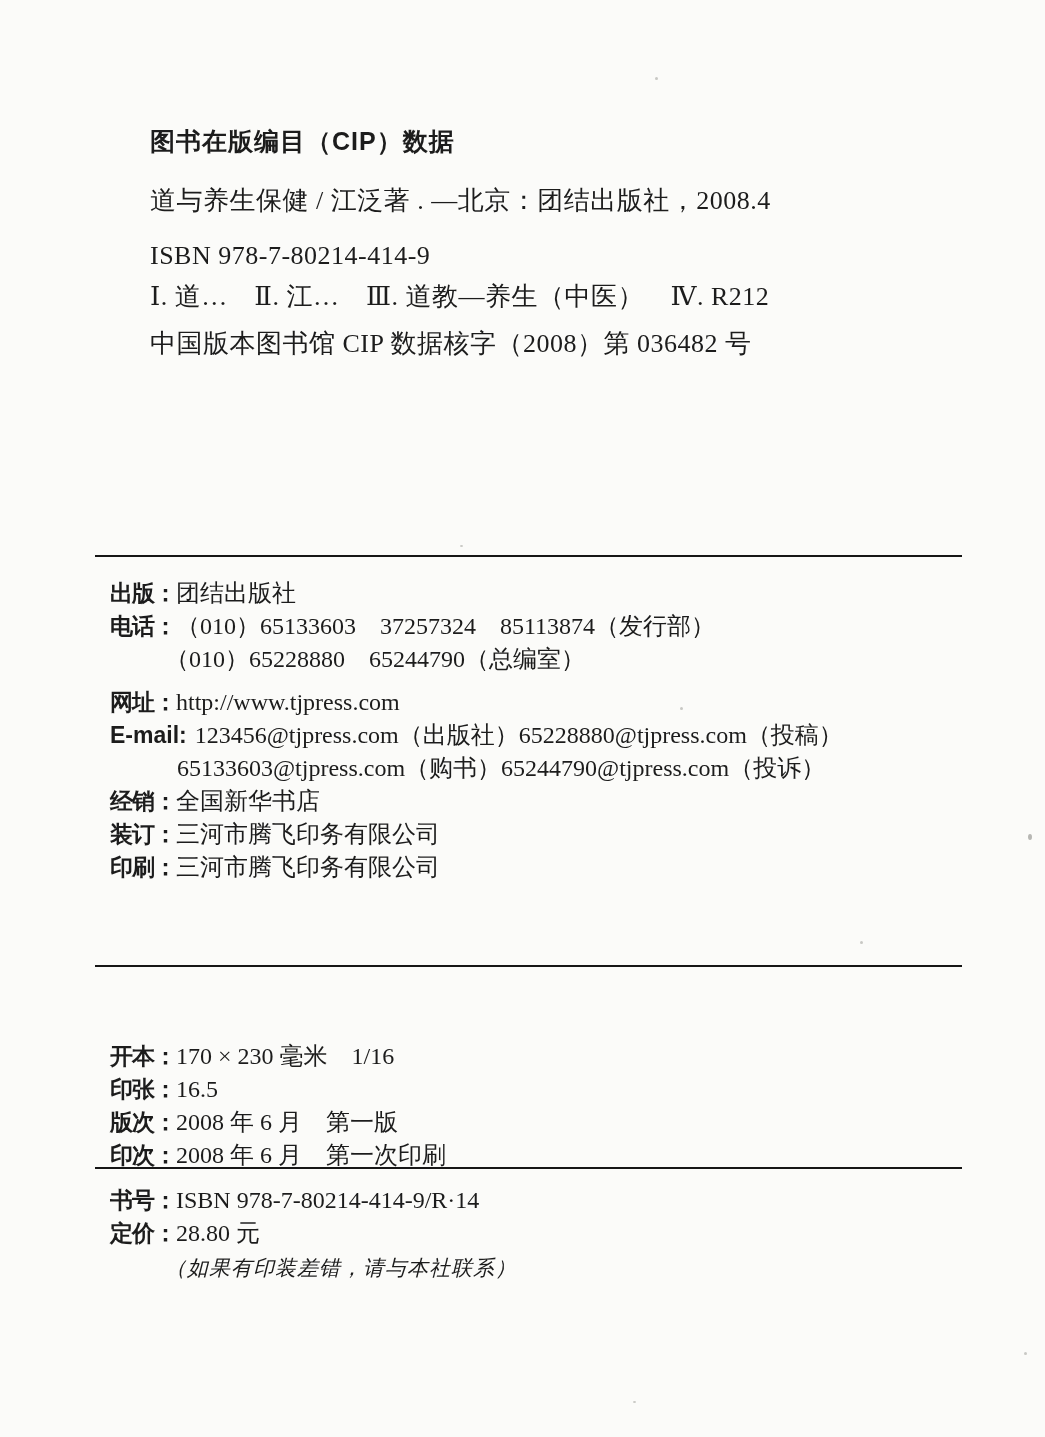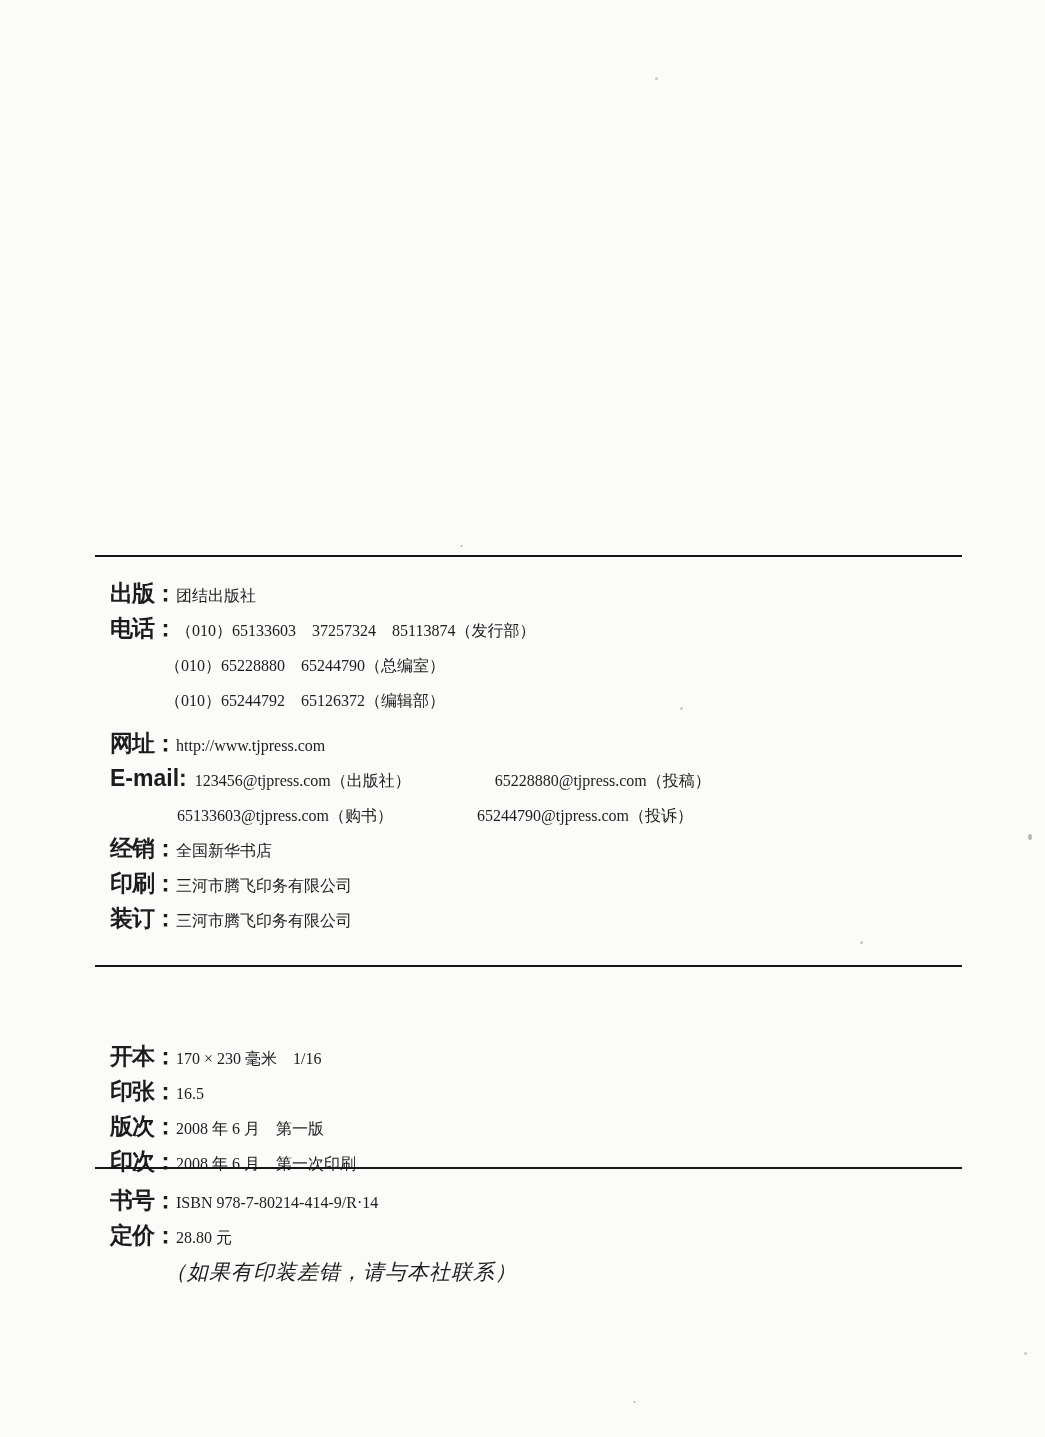--- a/index.html
+++ b/index.html
@@ -38,69 +38,73 @@
   .price{top:1184px;}
   .row{line-height:33px;font-size:24px;white-space:nowrap;}
   .row-gap{margin-top:10px;}
   .lbl{
     display:inline-block;min-width:55px;
     font-family:Liberation Sans, sans-serif;
     font-weight:bold;font-size:23px;letter-spacing:-1px;
     vertical-align:baseline;
   }
   .lbl-latin{letter-spacing:0;min-width:0;margin-right:8px;}
-  .val{font-size:16px;}
+  .val{font-size:24px;}
   .v1{display:inline-block;min-width:300px;}
   .indent2{padding-left:12px;}
   .note{
     padding-left:55px;line-height:36px;font-size:21px;
     font-style:italic;letter-spacing:1px;
   }
 
   
   .speck{position:absolute;background:#8a8a86;border-radius:50%;opacity:.45;}
 </style>
 </head>
 <body>
 
 <div class="page">
 
+  <section class="cip">
+    <div class="cip-header">图书在版编目（CIP）数据</div>
+    <div class="cip-line cip-title">道与养生保健 / 江泛著 . —北京：团结出版社，2008.4</div>
+    <div class="cip-line cip-isbn">ISBN 978-7-80214-414-9</div>
+    <div class="cip-line cip-class">Ⅰ. 道…　Ⅱ. 江…　Ⅲ. 道教—养生（中医）　Ⅳ. R212</div>
+    <div class="cip-line cip-record">中国版本图书馆 CIP 数据核字（2008）第 036482 号</div>
+  </section>
 
   <hr class="rule rule-1">
 
   <section class="rows pub">
     <div class="row">
       <span class="lbl">出版：</span><span class="val">团结出版社</span>
     </div>
     <div class="row">
       <span class="lbl">电话：</span><span class="val">（010）65133603　37257324　85113874（发行部）</span>
     </div>
     <div class="row">
       <span class="lbl"></span><span class="val">（010）65228880　65244790（总编室）</span>
-    </div>
-    <div class="row">
-      <span class="lbl"></span><span class="val">（010）65244792　65126372（编辑部）</span>
     </div>
     <div class="row row-gap">
       <span class="lbl">网址：</span><span class="val">http://www.tjpress.com</span>
     </div>
     <div class="row">
       <span class="lbl lbl-latin">E-mail:</span><span class="val v1">123456@tjpress.com（出版社）</span><span class="val">65228880@tjpress.com（投稿）</span>
     </div>
     <div class="row indent2">
       <span class="lbl"></span><span class="val v1">65133603@tjpress.com（购书）</span><span class="val">65244790@tjpress.com（投诉）</span>
     </div>
     <div class="row">
       <span class="lbl">经销：</span><span class="val">全国新华书店</span>
     </div>
     <div class="row">
-      <span class="lbl">印刷：</span><span class="val">三河市腾飞印务有限公司</span>
+      <span class="lbl">装订：</span><span class="val">三河市腾飞印务有限公司</span>
     </div>
     <div class="row">
-      <span class="lbl">装订：</span><span class="val">三河市腾飞印务有限公司</span>
+      <span class="lbl">印刷：</span><span class="val">三河市腾飞印务有限公司</span>
     </div>
   </section>
 
   <hr class="rule rule-2">
 
   <section class="rows print">
     <div class="row">
       <span class="lbl">开本：</span><span class="val">170 × 230 毫米　1/16</span>
     </div>
     <div class="row">

